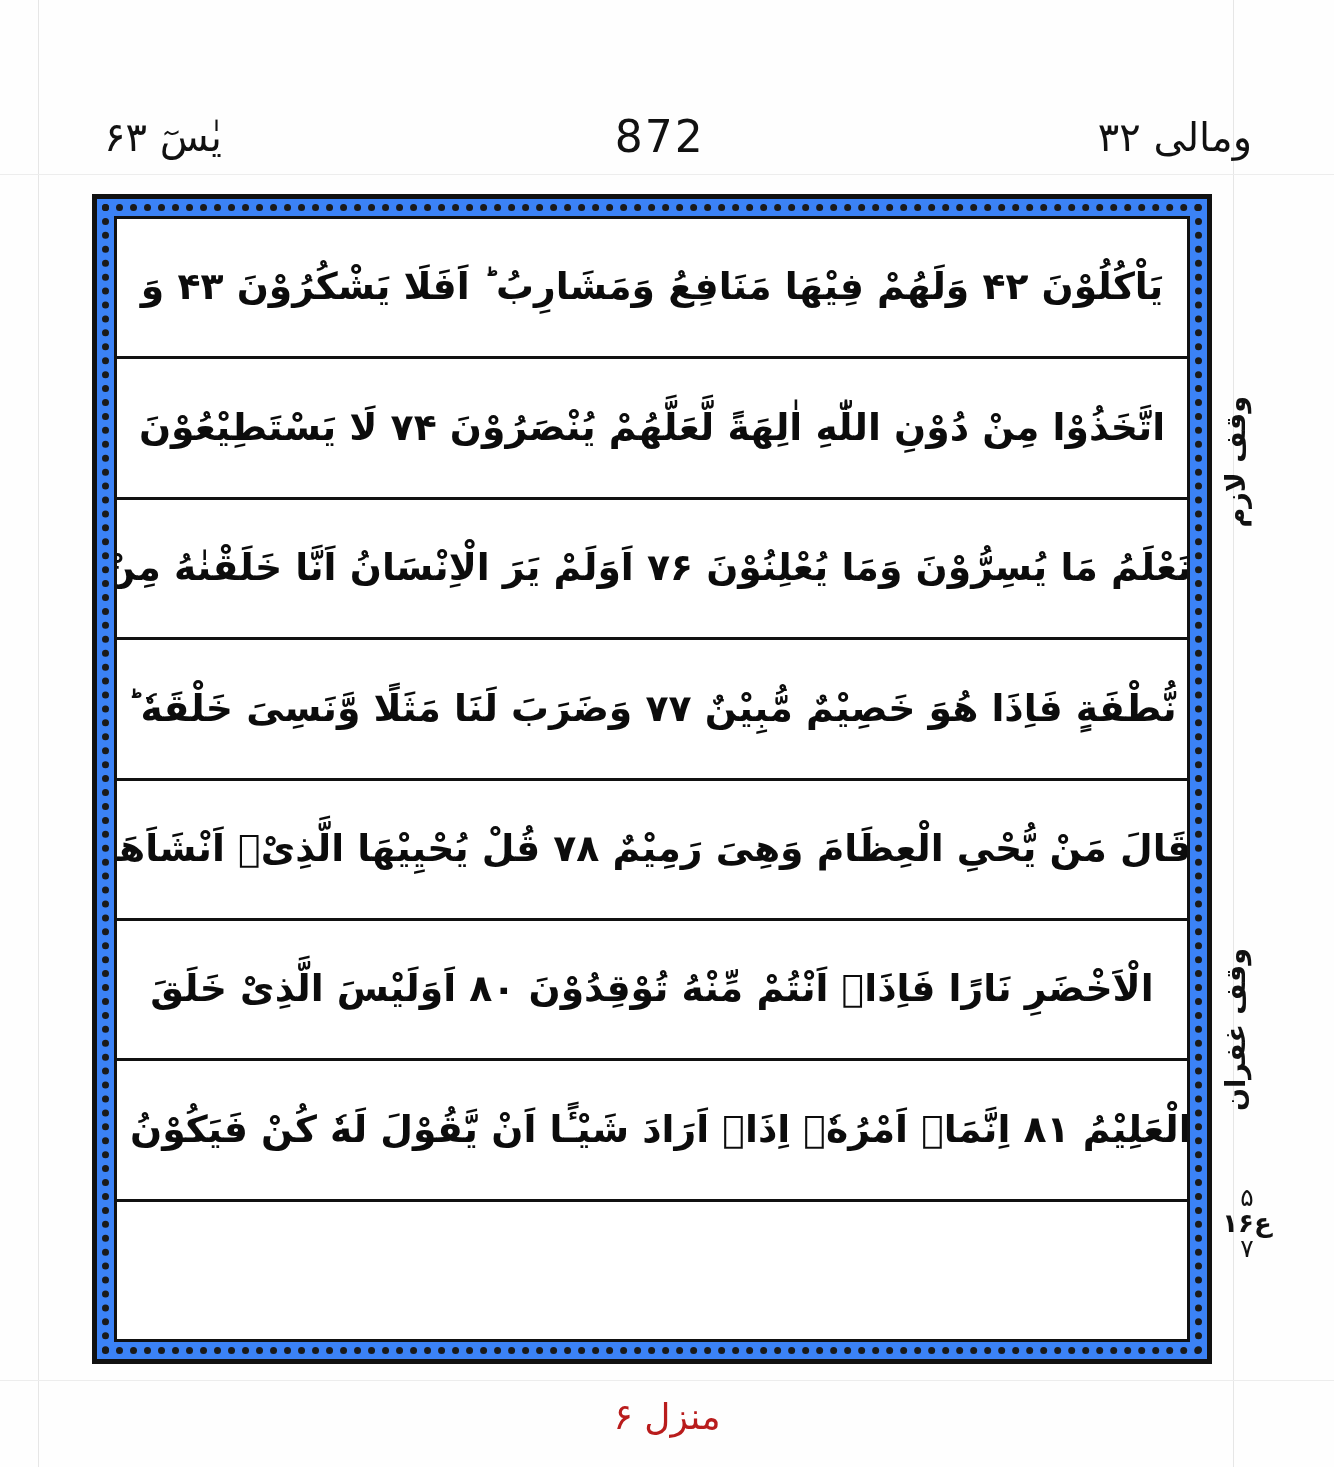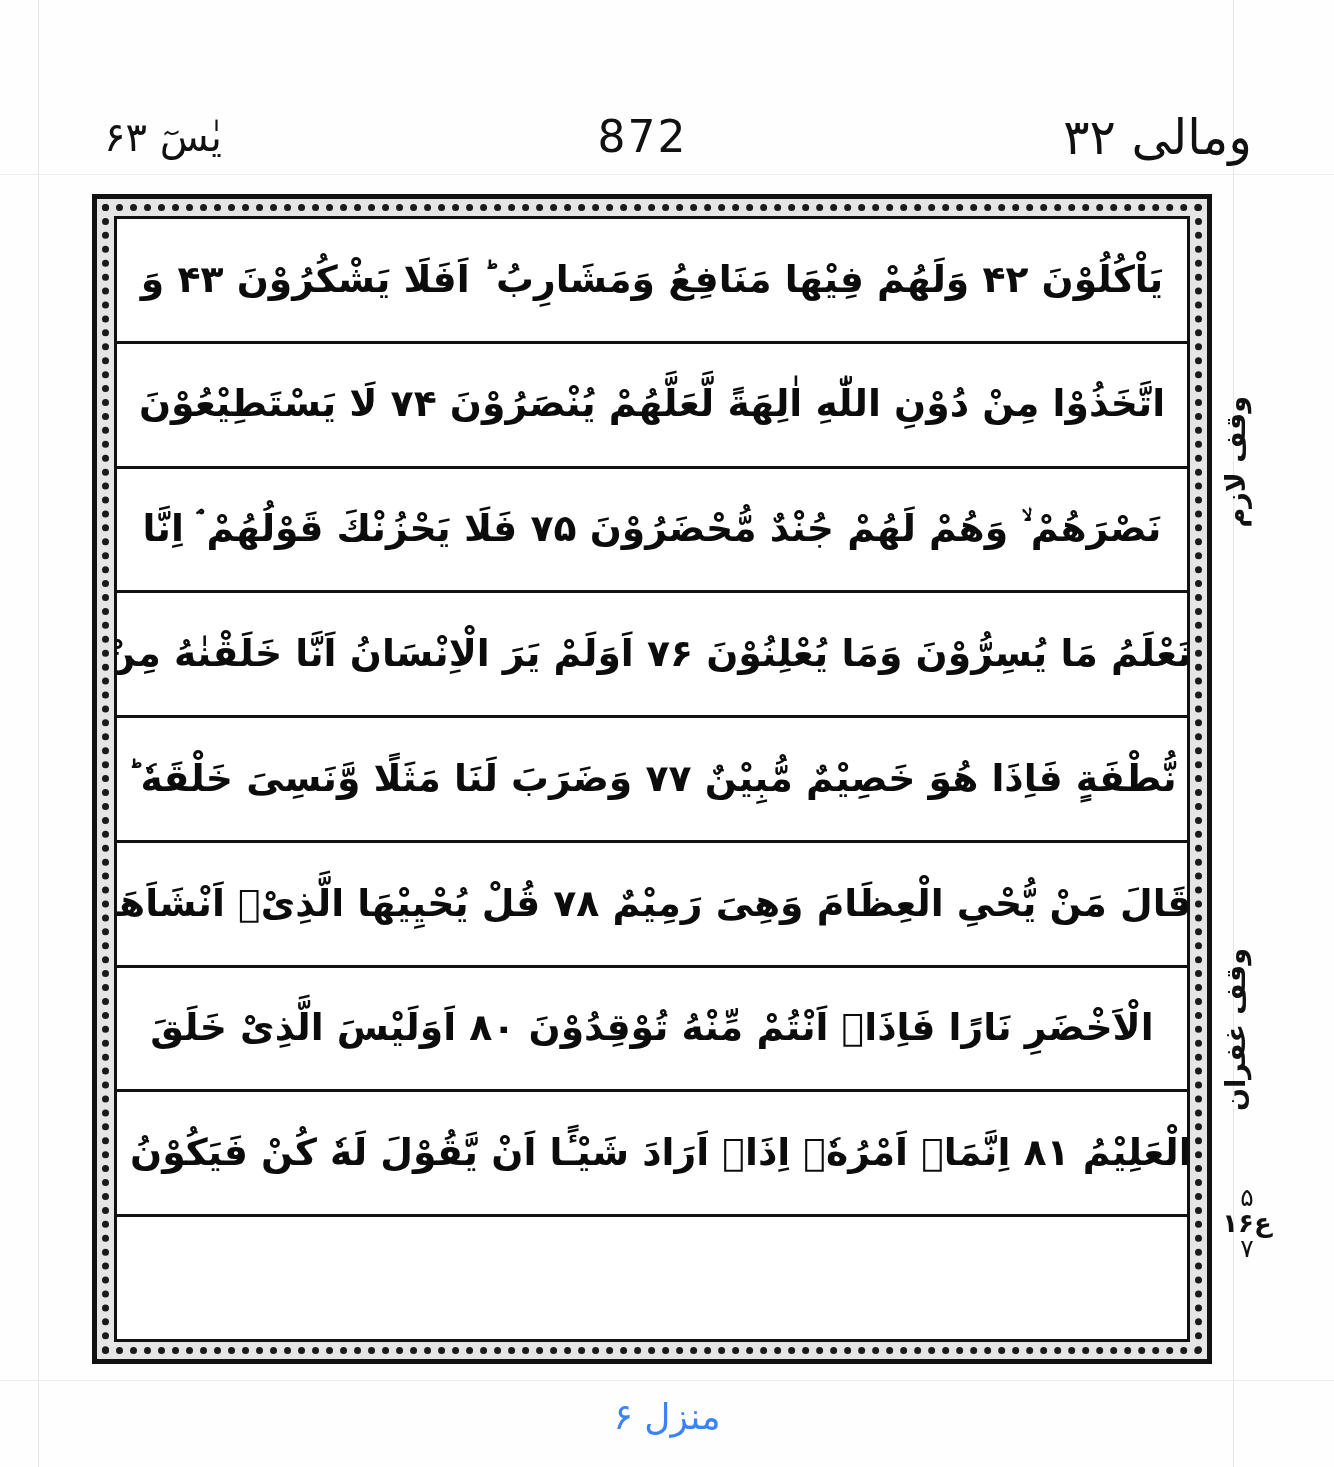--- a/index.html
+++ b/index.html
@@ -72,32 +72,32 @@
     font-family: "DejaVu Sans", sans-serif;
     font-size: 40px;
     color: #111;
     direction: rtl;
     unicode-bidi: bidi-override;
     white-space: nowrap;
     line-height: 1;
   }
   .hdr-surah { font-size: 40px; }
   .hdr-page  { font-size: 44px; letter-spacing: 2px; }
-  .hdr-juz   { font-size: 49px; }
+  .hdr-juz   { font-size: 40px; }
 
   
   .frame-outer {
     position: absolute;
     left: 92px;
     top: 194px;
     width: 1120px;
     height: 1170px;
     box-sizing: border-box;
     border: 5px solid #111;
-    background: #e5e5e5;
+    background: #3b82f6;
     padding: 4px;
   }
   
   .frame-beads {
     position: absolute;
     inset: 5px;
     box-sizing: border-box;
     border: 7px dotted #1a1a1a;
     pointer-events: none;
   }
@@ -178,21 +178,21 @@
   .footer {
     position: absolute;
     left: 0;
     top: 1396px;
     width: 1334px;
     text-align: center;
   }
   .footer-text {
     font-family: "DejaVu Sans", sans-serif;
     font-size: 36px;
-    color: #3b82f6;
+    color: #b91c1c;
     direction: rtl;
     display: inline-block;
   }
 </style>
 </head>
 <body>
 
 <div class="page">
 
   <div class="sheet-edge-left"></div>
@@ -210,23 +210,20 @@
     <div class="frame-beads"></div>
     <div class="frame-inner">
 
       <div class="ayah-line">
         <div class="ayah-text">یَاْكُلُوْنَ ۴۲ وَلَهُمْ فِیْهَا مَنَافِعُ وَمَشَارِبُ ؕ اَفَلَا یَشْكُرُوْنَ ۴۳ وَ</div>
       </div>
       <div class="ayah-line">
         <div class="ayah-text">اتَّخَذُوْا مِنْ دُوْنِ اللّٰهِ اٰلِهَةً لَّعَلَّهُمْ یُنْصَرُوْنَ ۷۴ لَا یَسْتَطِیْعُوْنَ</div>
       </div>
       <div class="ayah-line">
-        <div class="ayah-text">نَصْرَهُمْ ۙ وَهُمْ لَهُمْ جُنْدٌ مُّحْضَرُوْنَ ۷۵ فَلَا یَحْزُنْكَ قَوْلُهُمْ ۘ اِنَّا</div>
-      </div>
-      <div class="ayah-line">
         <div class="ayah-text">نَعْلَمُ مَا یُسِرُّوْنَ وَمَا یُعْلِنُوْنَ ۷۶ اَوَلَمْ یَرَ الْاِنْسَانُ اَنَّا خَلَقْنٰهُ مِنْ</div>
       </div>
       <div class="ayah-line">
         <div class="ayah-text">نُّطْفَةٍ فَاِذَا هُوَ خَصِیْمٌ مُّبِیْنٌ ۷۷ وَضَرَبَ لَنَا مَثَلًا وَّنَسِیَ خَلْقَهٗ ؕ</div>
       </div>
       <div class="ayah-line">
         <div class="ayah-text">قَالَ مَنْ یُّحْیِ الْعِظَامَ وَهِیَ رَمِیْمٌ ۷۸ قُلْ یُحْیِیْهَا الَّذِیْۤ اَنْشَاَهَاۤ اَوَّلَ</div>
       </div>
       <div class="ayah-line">
         <div class="ayah-text">الْاَخْضَرِ نَارًا فَاِذَاۤ اَنْتُمْ مِّنْهُ تُوْقِدُوْنَ ۸۰ اَوَلَیْسَ الَّذِیْ خَلَقَ</div>

